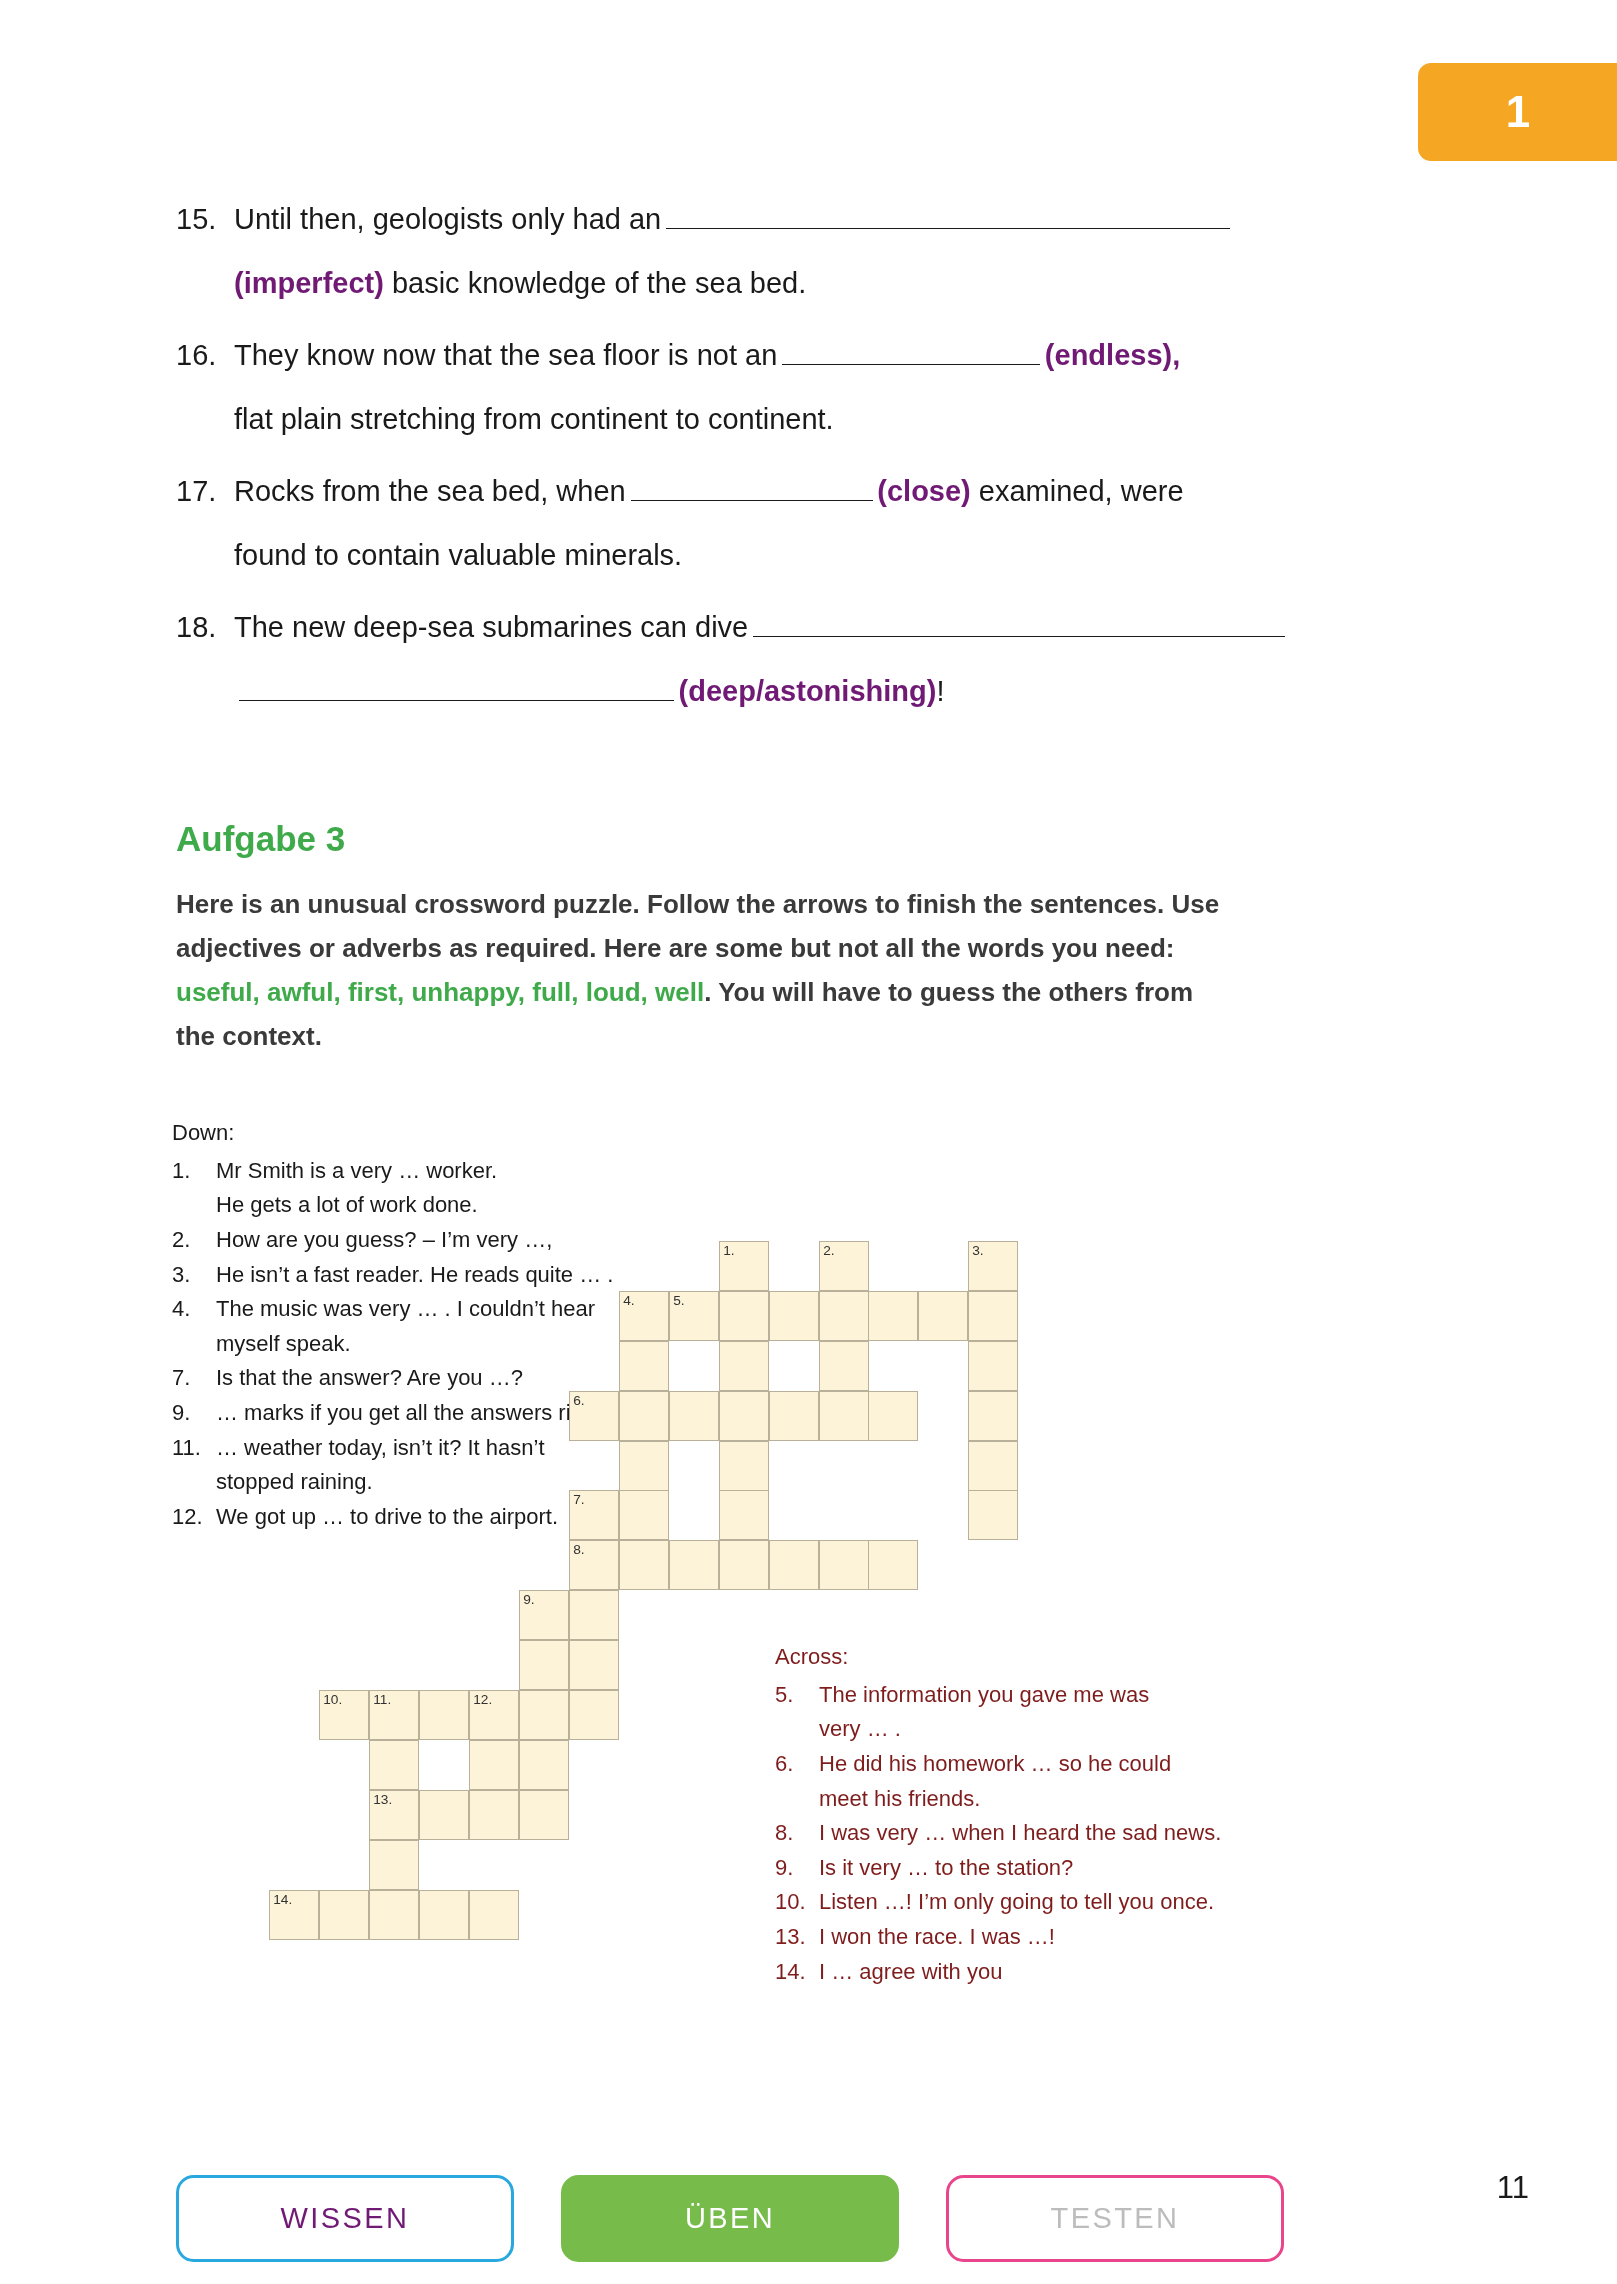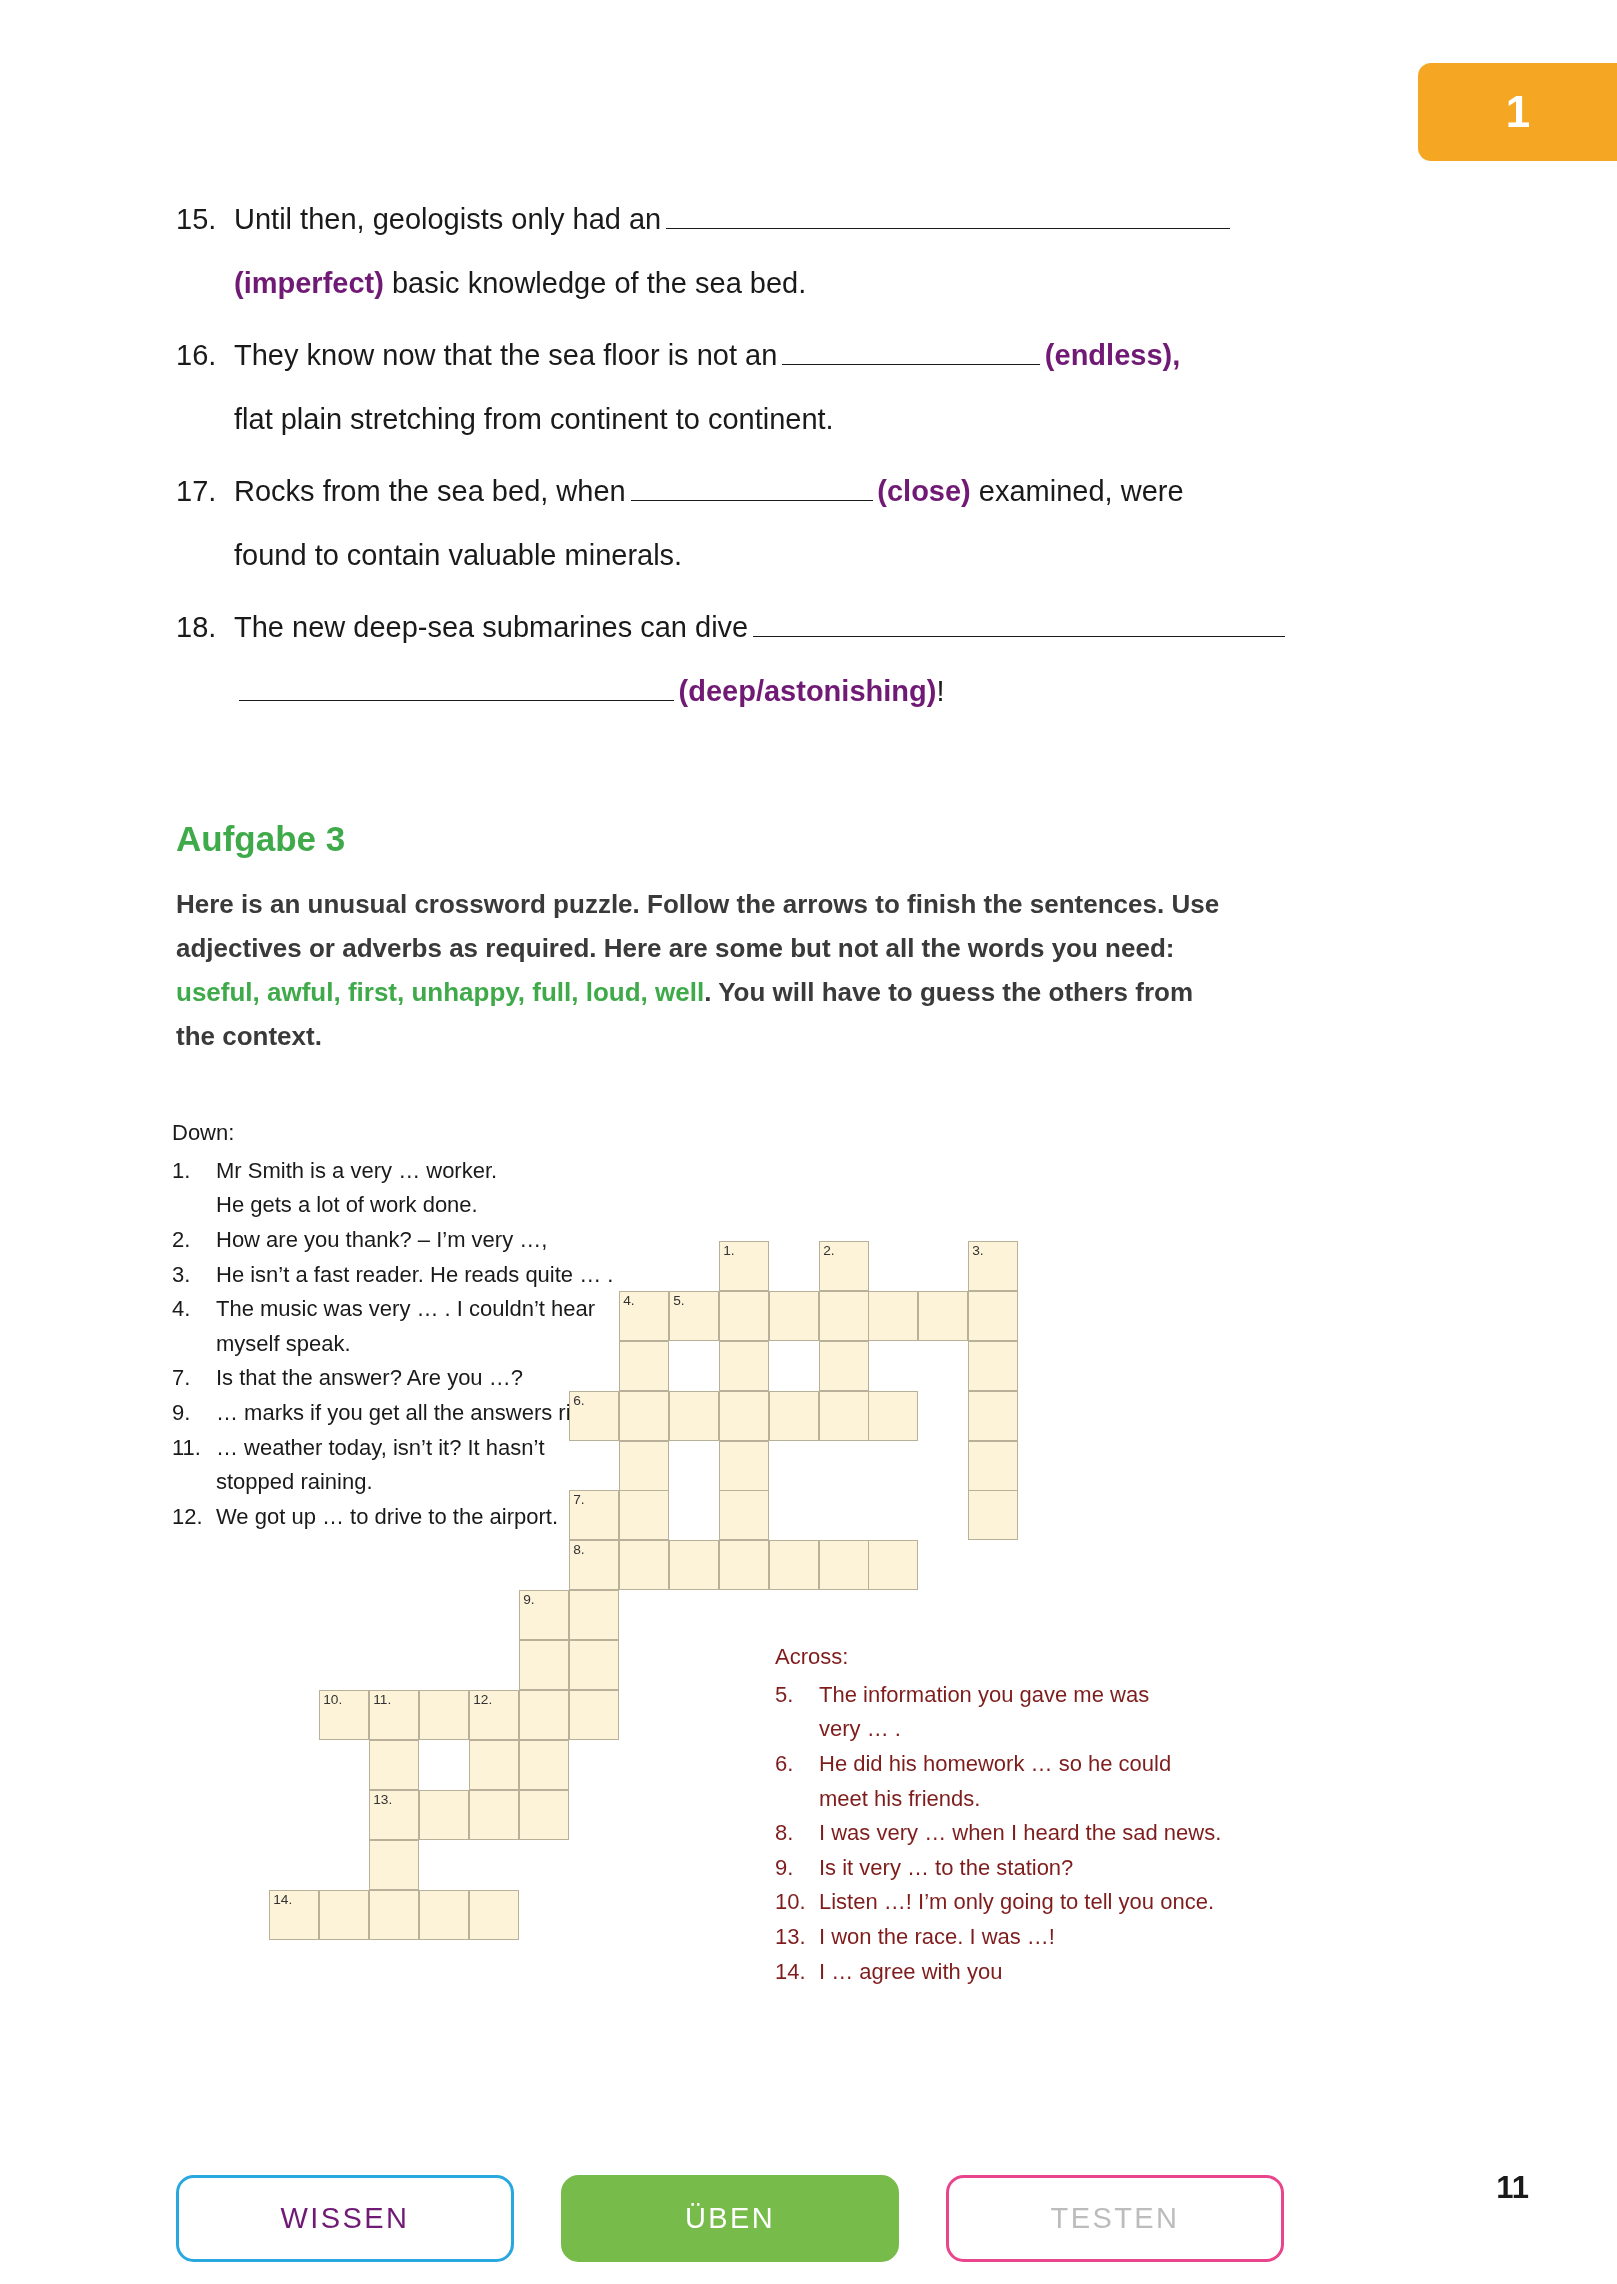--- a/index.html
+++ b/index.html
@@ -198,21 +198,20 @@
     border: 3.2px solid #e8458c;
     color: #bcbcbc;
     background: #ffffff;
   }
   .page-num {
     position: absolute;
     right: 89px;
     top: 2170px;
     font-size: 31px;
     color: #1a1a1a;
-    font-weight: bold;
   }
 </style>
 </head>
 <body>
 
 <div class="page">
 
   <div class="chapter-tab">
     <span>1</span>
   </div>
@@ -260,21 +259,21 @@
         <div class="clue-row">
           <div class="clue-n">1.</div>
           <div class="clue-t">Mr Smith is a very … worker.</div>
         </div>
         <div class="clue-row">
           <div class="clue-n"></div>
           <div class="clue-t">He gets a lot of work done.</div>
         </div>
         <div class="clue-row">
           <div class="clue-n">2.</div>
-          <div class="clue-t">How are you thank? – I’m very …,</div>
+          <div class="clue-t">How are you guess? – I’m very …,</div>
         </div>
         <div class="clue-row">
           <div class="clue-n">3.</div>
           <div class="clue-t">He isn’t a fast reader. He reads quite … .</div>
         </div>
         <div class="clue-row">
           <div class="clue-n">4.</div>
           <div class="clue-t">The music was very … . I couldn’t hear</div>
         </div>
         <div class="clue-row">

